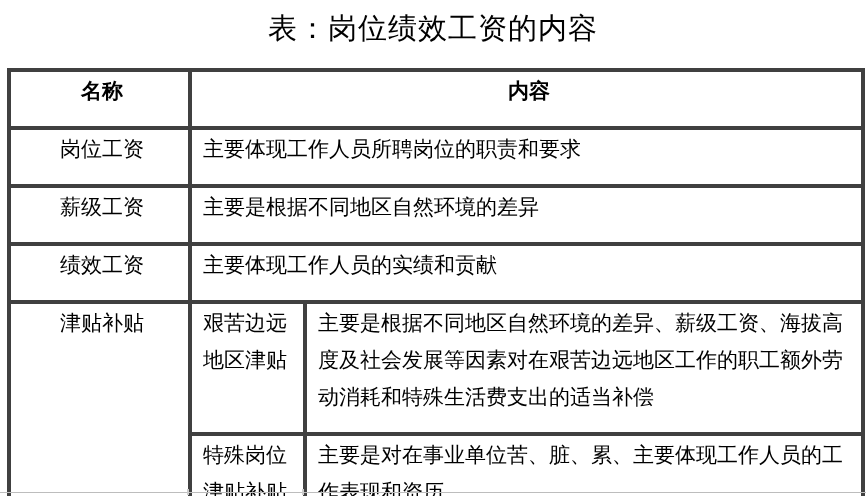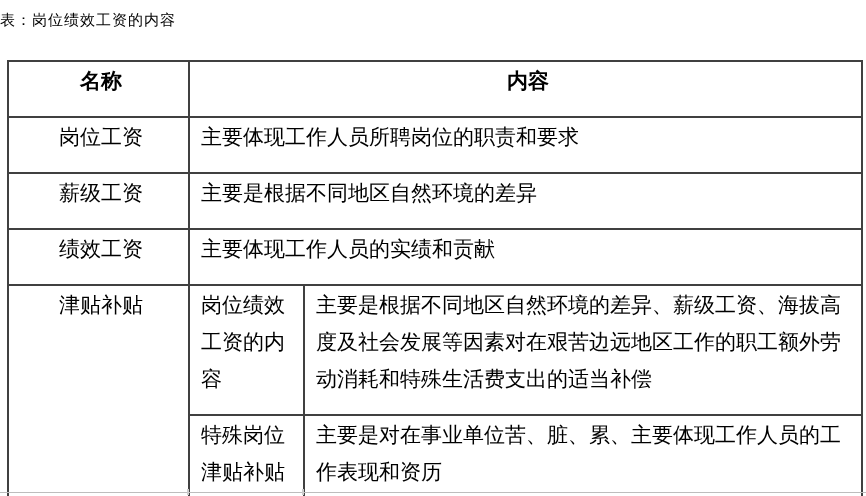--- a/index.html
+++ b/index.html
@@ -9,34 +9,34 @@
   body {
     position: relative;
     width: 866px;
     height: 496px;
     background: #ffffff;
     color: #000000;
     font-family: "Liberation Serif", "DejaVu Serif", serif;
     overflow: hidden;
   }
   .doc-title {
-    padding-top: 7px;
-    text-align: left;
-    font-size: 15px;
+    padding-top: 15px;
+    text-align: center;
+    font-size: 29px;
     line-height: 27px;
     letter-spacing: 1px;
   }
   table.salary-table {
     border-collapse: collapse;
     table-layout: fixed;
     width: 854px;
     margin: 26px 0 0 7px;
   }
   table.salary-table td {
-    border: 2px solid #404040;
+    border: 4px solid #404040;
     font-size: 21px;
     line-height: 37px;
     vertical-align: top;
     padding: 1px 6px 16px 11px;
     overflow: hidden;
     word-break: normal;
   }
   tr.row-header   { height: 50px; }
   tr.row-single-1 { height: 51px; }
   tr.row-single-2 { height: 49px; }
@@ -112,21 +112,21 @@
     <td colspan="2">主要是根据不同地区自然环境的差异</td>
   </tr>
 
   <tr class="row-single-3">
     <td class="cell-name">绩效工资</td>
     <td colspan="2">主要体现工作人员的实绩和贡献</td>
   </tr>
 
   <tr class="row-sub-1">
     <td class="cell-group-name" rowspan="2">津贴补贴</td>
-    <td class="cell-sub-name">岗位绩效工资的内容</td>
+    <td class="cell-sub-name">艰苦边远地区津贴</td>
     <td class="cell-content-wide">主要是根据不同地区自然环境的差异、薪级工资、海拔高度及社会发展等因素对在艰苦边远地区工作的职工额外劳动消耗和特殊生活费支出的适当补偿</td>
   </tr>
 
   <tr class="row-sub-2">
     <td class="cell-sub-name">特殊岗位津贴补贴</td>
     <td class="cell-content-wide">主要是对在事业单位苦、脏、累、主要体现工作人员的工作表现和资历</td>
   </tr>
 </tbody>
   </table>
 

